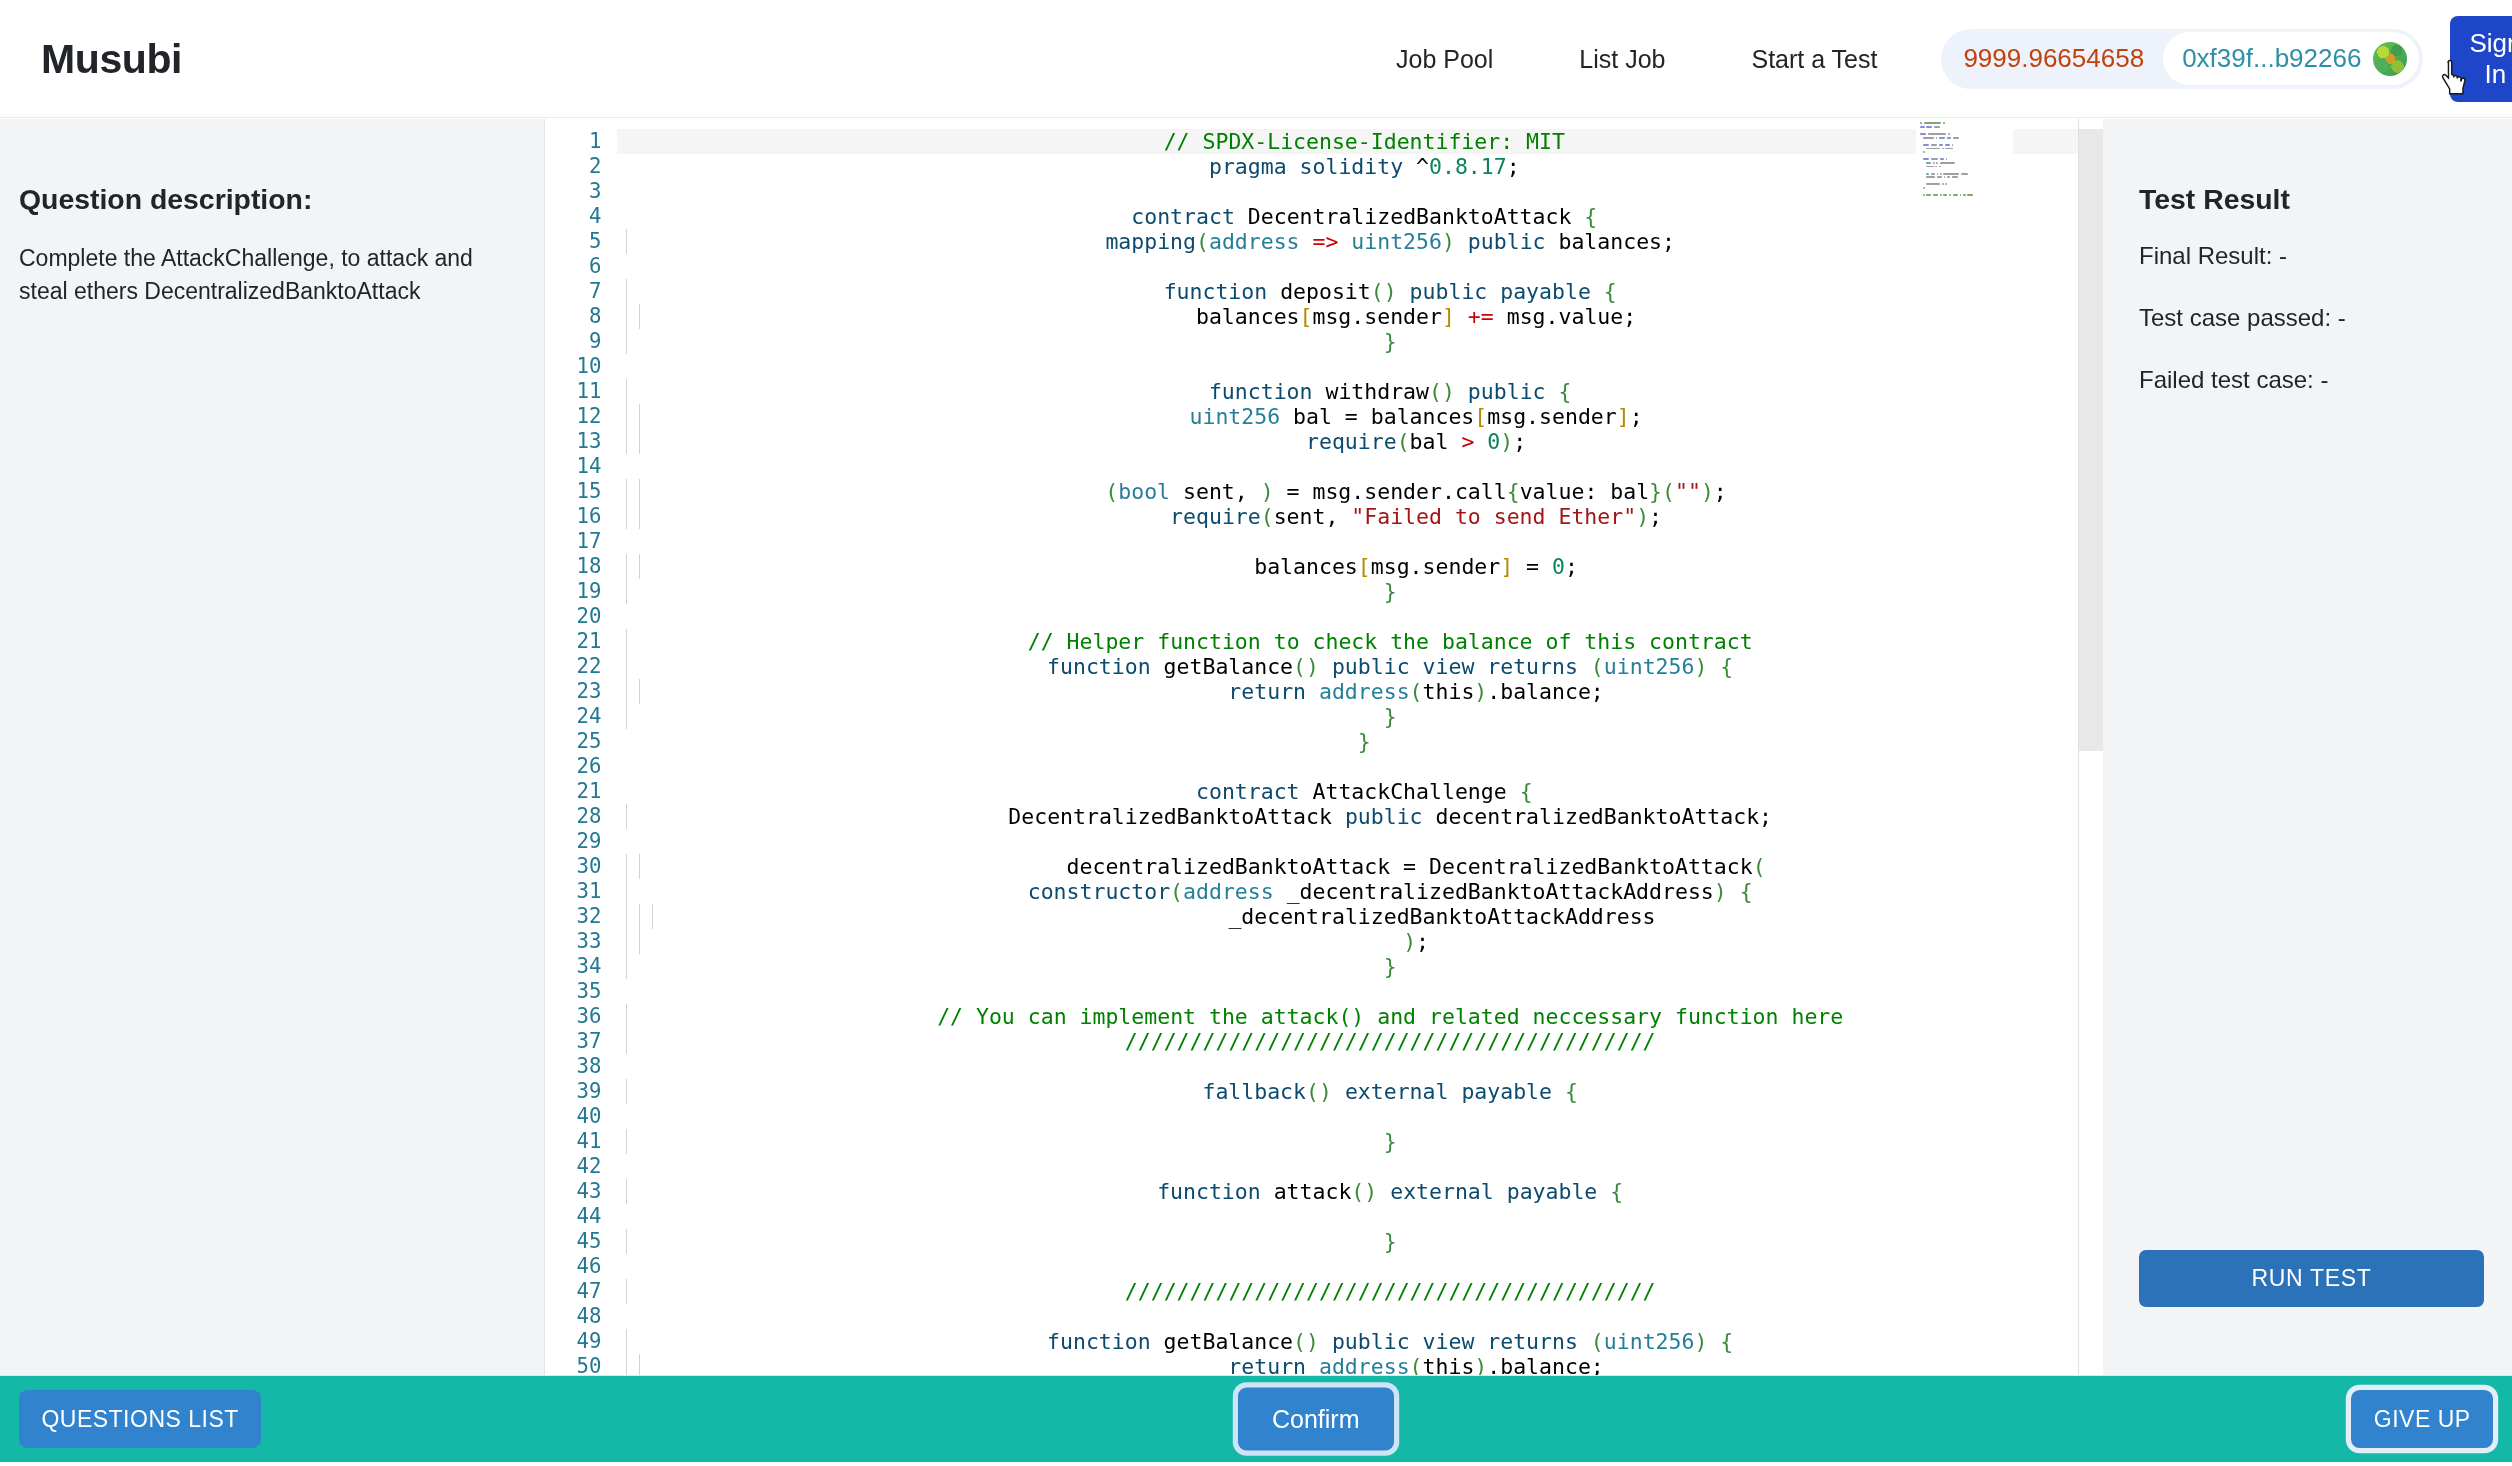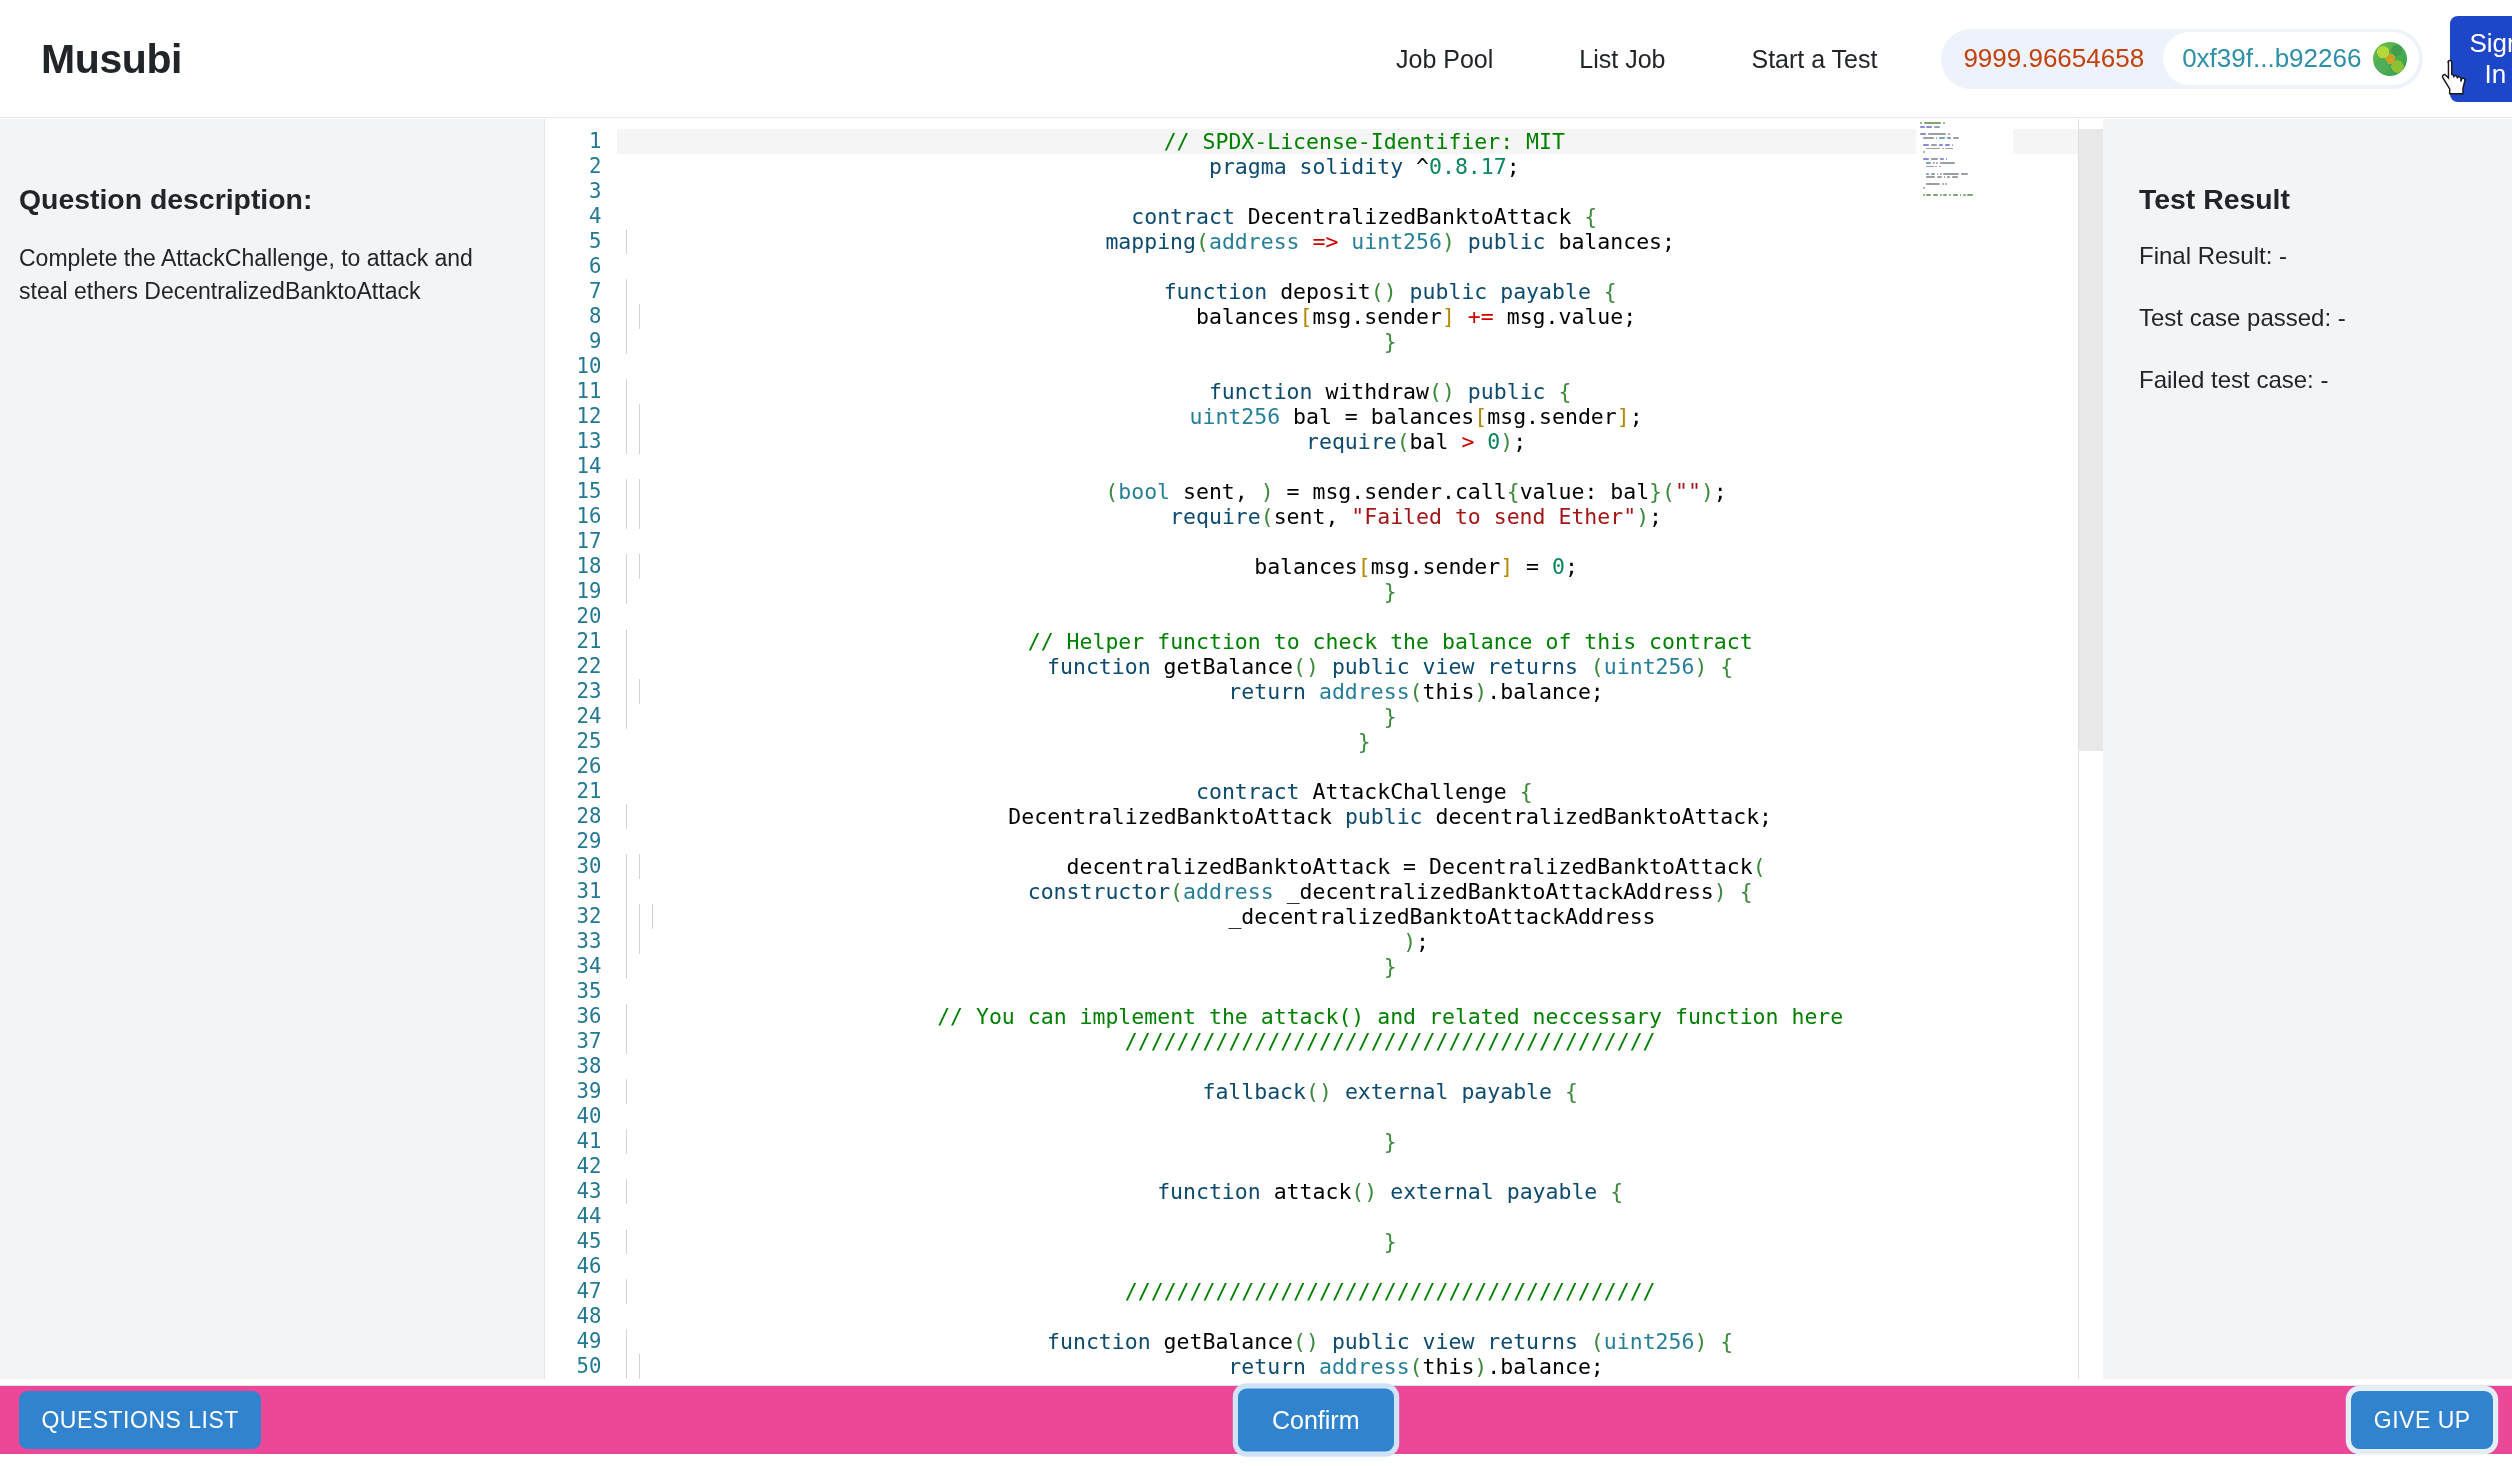--- a/index.html
+++ b/index.html
@@ -207,23 +207,23 @@
     width: 345px; height: 57px;
     background: #2c72b8;
     color: #ffffff;
     font-size: 23px; letter-spacing: 0.7px;
     border: none; border-radius: 6.9px;
     cursor: pointer;
   }
 
   
   .footer {
-    position: absolute; bottom: 12px; left: 0;
-    width: 2512px; height: 69px;
-    background: #ec4899;
+    position: absolute; bottom: 4px; left: 0;
+    width: 2512px; height: 87px;
+    background: #14b8a6;
     border-top: 0.9px solid #e3e5e8;
   }
   .footer-btn {
     position: absolute; top: 50%;
     transform: translateY(-50%);
     background: #3183ce;
     color: #ffffff;
     border: none; border-radius: 8.6px;
     font-size: 23px; letter-spacing: 0.5px;
     cursor: pointer;
@@ -408,20 +408,21 @@
     <div class="editor-scrollbar">
       <div class="editor-thumb"></div>
     </div>
   </section>
 
   <aside class="right-panel">
     <div class="tr-title">Test Result</div>
     <div class="tr-line">Final Result: -</div>
     <div class="tr-line">Test case passed: -</div>
     <div class="tr-line">Failed test case: -</div>
+    <button class="run-test-btn">RUN TEST</button>
   </aside>
 </div>
 
 <div class="footer">
   <button class="footer-btn btn-questions">QUESTIONS LIST</button>
   <button class="footer-btn btn-confirm">Confirm</button>
   <button class="footer-btn btn-giveup">GIVE UP</button>
 </div>
 
 

